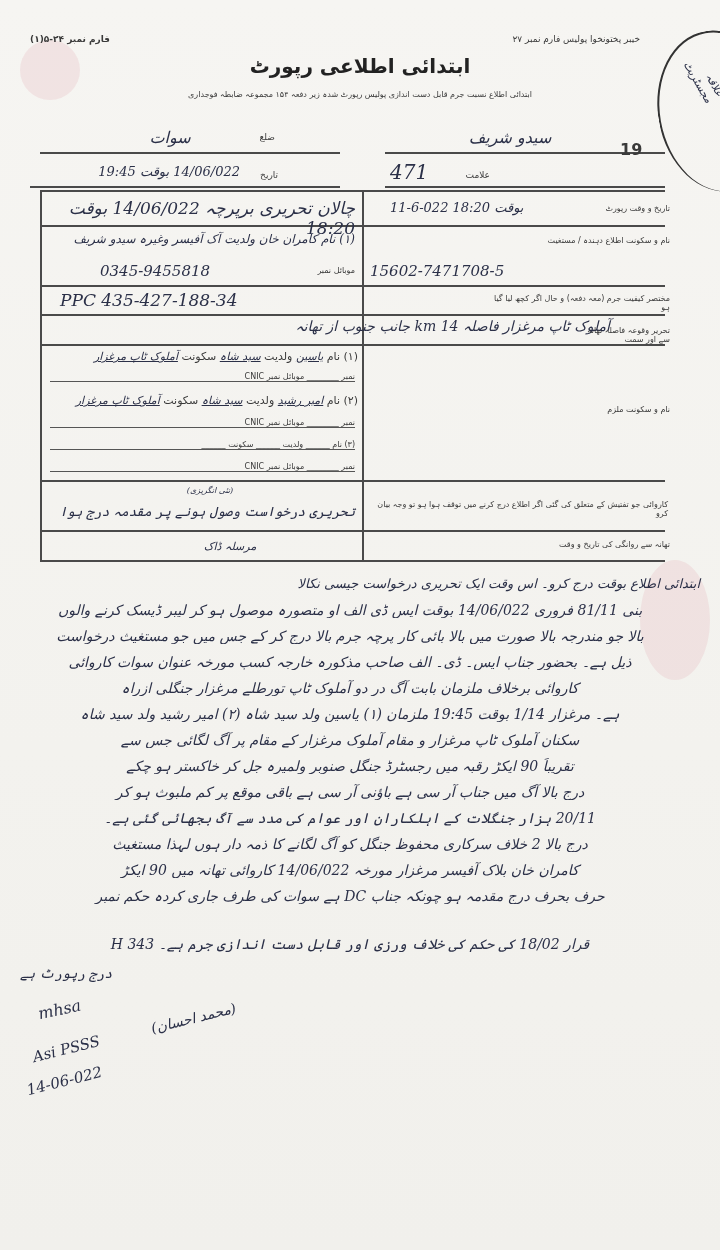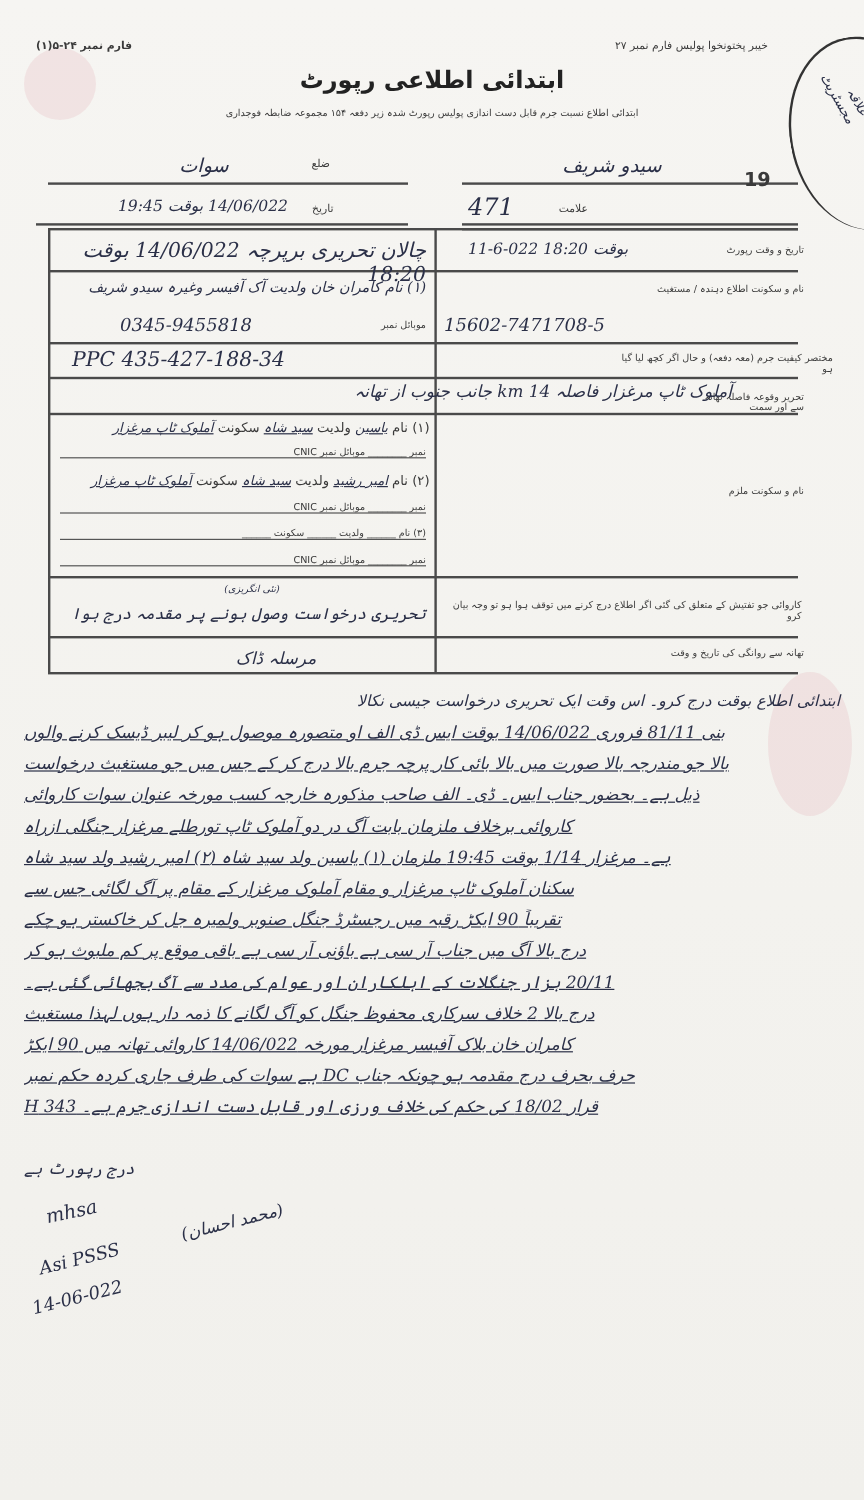--- a/index.html
+++ b/index.html
@@ -20,21 +20,21 @@
   .hline { position:absolute; height:1.5px; background:#4a4a4a; }
   .vline { position:absolute; width:1.5px; background:#4a4a4a; }
   .small { font-size:9px; }
   .tiny { font-size:8px; }
   .curve {
     position:absolute; right:-60px; top:30px; width:120px; height:160px;
     border:2px solid #333; border-radius:50%; border-right:none; border-bottom:none;
     transform:rotate(-10deg);
   }
   .stamp-red { position:absolute; border-radius:50%; background:rgba(220,150,160,0.18); }
-  .body-line { position:absolute; right:40px; left:20px; font-size:14px; text-align:left; white-space:nowrap; overflow:hidden;text-decoration:underline; }
+  .body-line { position:absolute; right:40px; left:20px; font-size:14px; text-align:center; white-space:nowrap; overflow:hidden; }
 </style>
 </head>
 <body>
 
 <div class="paper">
 
   <div class="stamp-red" style="left:20px;top:40px;width:60px;height:60px;"></div>
   <div class="stamp-red" style="left:640px;top:560px;width:70px;height:120px;"></div>
   <div class="curve"></div>
 
@@ -75,21 +75,21 @@
   <div class="abs print tiny rtl" style="left:560px;top:204px;width:110px;text-align:right;">تاریخ و وقت رپورٹ</div>
   <div class="abs hand" style="left:390px;top:200px;width:160px;font-size:13px;">11-6-022  بوقت 18:20</div>
   <div class="abs hand rtl" style="left:45px;top:198px;width:310px;text-align:right;font-size:17px;">چالان تحریری برپرچہ 14/06/022 بوقت 18:20</div>
 
   <div class="abs print tiny rtl" style="left:530px;top:236px;width:140px;text-align:right;">نام و سکونت اطلاع دہندہ / مستغیث</div>
   <div class="abs hand" style="left:370px;top:262px;width:220px;font-size:15px;">15602-7471708-5</div>
   <div class="abs hand rtl" style="left:5px;top:232px;width:350px;text-align:right;font-size:12px;">(۱) نام کامران خان ولدیت آک آفیسر وغیرہ سیدو شریف</div>
   <div class="abs print tiny rtl" style="left:300px;top:266px;width:55px;text-align:right;">موبائل نمبر</div>
   <div class="abs hand" style="left:100px;top:262px;width:200px;font-size:15px;">0345-9455818</div>
 
-  <div class="abs print tiny rtl" style="left:490px;top:294px;width:180px;text-align:right;margin-left:24px;">مختصر کیفیت جرم (معہ دفعہ) و حال اگر کچھ لیا گیا ہو</div>
+  <div class="abs print tiny rtl" style="left:490px;top:294px;width:180px;text-align:right;">مختصر کیفیت جرم (معہ دفعہ) و حال اگر کچھ لیا گیا ہو</div>
   <div class="abs hand" style="left:60px;top:290px;width:300px;font-size:17px;">PPC 435-427-188-34</div>
 
   <div class="abs hand rtl" style="left:45px;top:318px;width:565px;text-align:right;font-size:14px;">آملوک ٹاپ مرغزار فاصلہ 14 km جانب جنوب از تھانہ</div>
   <div class="abs print tiny rtl" style="left:580px;top:326px;width:90px;text-align:right;">تحریر وقوعہ فاصلہ تھانہ سے اور سمت</div>
 
   <div class="abs print tiny rtl" style="left:590px;top:405px;width:80px;text-align:right;">نام و سکونت ملزم</div>
 
   <div class="abs rtl" style="left:0;top:350px;width:358px;text-align:right;font-size:11px;">
     <span class="print">(۱)</span>
     <span class="print">نام</span>
@@ -124,38 +124,38 @@
   </div>
   <div class="abs rtl print tiny" style="left:50px;top:462px;width:305px;text-align:right;border-bottom:1px solid #555;">
     <span>CNIC نمبر</span> ________ <span>موبائل نمبر</span>
   </div>
 
   <div class="abs print tiny rtl" style="left:368px;top:500px;width:300px;text-align:right;">کاروائی جو تفتیش کے متعلق کی گئی اگر اطلاع درج کرنے میں توقف ہوا ہو تو وجہ بیان کرو</div>
   <div class="abs hand rtl" style="left:45px;top:504px;width:310px;text-align:right;font-size:13px;">تحریری درخواست وصول ہونے پر مقدمہ درج ہوا</div>
   <div class="abs hand rtl tiny" style="left:170px;top:486px;width:80px;text-align:center;">(نئی انگریزی)</div>
 
   <div class="abs print tiny rtl" style="left:520px;top:540px;width:150px;text-align:right;">تھانہ سے روانگی کی تاریخ و وقت</div>
-  <div class="abs hand rtl" style="left:150px;top:540px;width:160px;text-align:center;font-size:14px;">مرسلہ ڈاک</div>
+  <div class="abs hand rtl" style="left:150px;top:540px;width:160px;text-align:center;font-size:11px;">مرسلہ ڈاک</div>
 
   <div class="abs rtl" style="left:20px;top:576px;width:680px;text-align:right;font-size:13px;">
     <span class="hand">ابتدائی اطلاع بوقت درج کرو۔ اس وقت ایک تحریری درخواست جیسی نکالا</span>
   </div>
 
   <div class="body-line hand rtl" style="top:602px;">بنی 81/11 فروری 14/06/022 بوقت ایس ڈی الف او متصورہ موصول ہو کر لیبر ڈیسک کرنے والوں</div>
   <div class="body-line hand rtl" style="top:628px;">بالا جو مندرجہ بالا صورت میں بالا بائی کار پرچہ جرم بالا درج کر کے جس میں جو مستغیث درخواست</div>
   <div class="body-line hand rtl" style="top:654px;">ذیل ہے۔ بحضور جناب ایس۔ ڈی۔ الف صاحب مذکورہ خارجہ کسب مورخہ عنوان سوات کاروائی</div>
   <div class="body-line hand rtl" style="top:680px;">کاروائی برخلاف ملزمان بابت آگ در دو آملوک ٹاپ تورطلے مرغزار جنگلی ازراہ</div>
   <div class="body-line hand rtl" style="top:706px;">ہے۔ مرغزار 1/14 بوقت 19:45 ملزمان (۱) یاسین ولد سید شاہ (۲) امیر رشید ولد سید شاہ</div>
   <div class="body-line hand rtl" style="top:732px;">سکنان آملوک ٹاپ مرغزار و مقام آملوک مرغزار کے مقام پر آگ لگائی جس سے</div>
   <div class="body-line hand rtl" style="top:758px;">تقریباً 90 ایکڑ رقبہ میں رجسٹرڈ جنگل صنوبر ولمیرہ جل کر خاکستر ہو چکے</div>
   <div class="body-line hand rtl" style="top:784px;">درج بالا آگ میں جناب آر سی ہے باؤنی آر سی ہے باقی موقع پر کم ملبوث ہو کر</div>
   <div class="body-line hand rtl" style="top:810px;">20/11 ہزار جنگلات کے اہلکاران اور عوام کی مدد سے آگ بجھائی گئی ہے۔</div>
   <div class="body-line hand rtl" style="top:836px;">درج بالا 2 خلاف سرکاری محفوظ جنگل کو آگ لگانے کا ذمہ دار ہوں لہذا مستغیث</div>
   <div class="body-line hand rtl" style="top:862px;">کامران خان بلاک آفیسر مرغزار مورخہ 14/06/022 کاروائی تھانہ میں 90 ایکڑ</div>
   <div class="body-line hand rtl" style="top:888px;">حرف بحرف درج مقدمہ ہو چونکہ جناب DC ہے سوات کی طرف جاری کردہ حکم نمبر</div>
-  <div class="body-line hand rtl" style="top:914px;">قرار 18/02 کی حکم کی خلاف ورزی اور قابل دست اندازی جرم ہے۔ 343 H</div>
+  <div class="body-line hand rtl" style="top:936px;">قرار 18/02 کی حکم کی خلاف ورزی اور قابل دست اندازی جرم ہے۔ 343 H</div>
   <div class="abs hand rtl" style="left:20px;top:966px;width:120px;text-align:left;font-size:13px;">درج رپورٹ ہے</div>
 
   <div class="abs hand" style="left:38px;top:1000px;font-size:16px;transform:rotate(-12deg);">mhsa</div>
   <div class="abs hand rtl" style="left:150px;top:1010px;font-size:14px;transform:rotate(-14deg);">(محمد احسان)</div>
   <div class="abs hand" style="left:32px;top:1040px;font-size:15px;transform:rotate(-14deg);">Asi PSSS</div>
   <div class="abs hand" style="left:26px;top:1072px;font-size:15px;transform:rotate(-14deg);">14-06-022</div>
 </div>
 
 </body></html>

